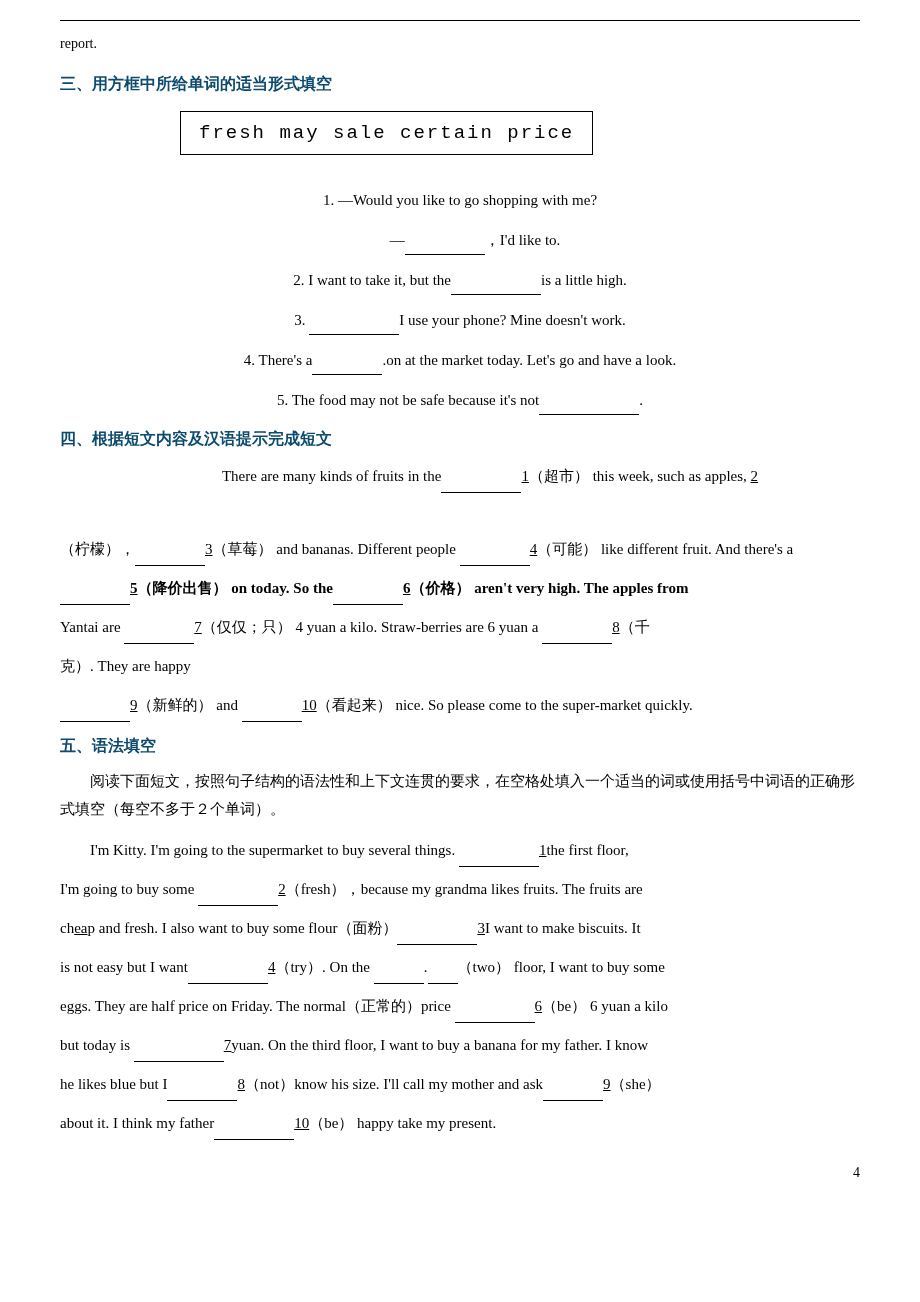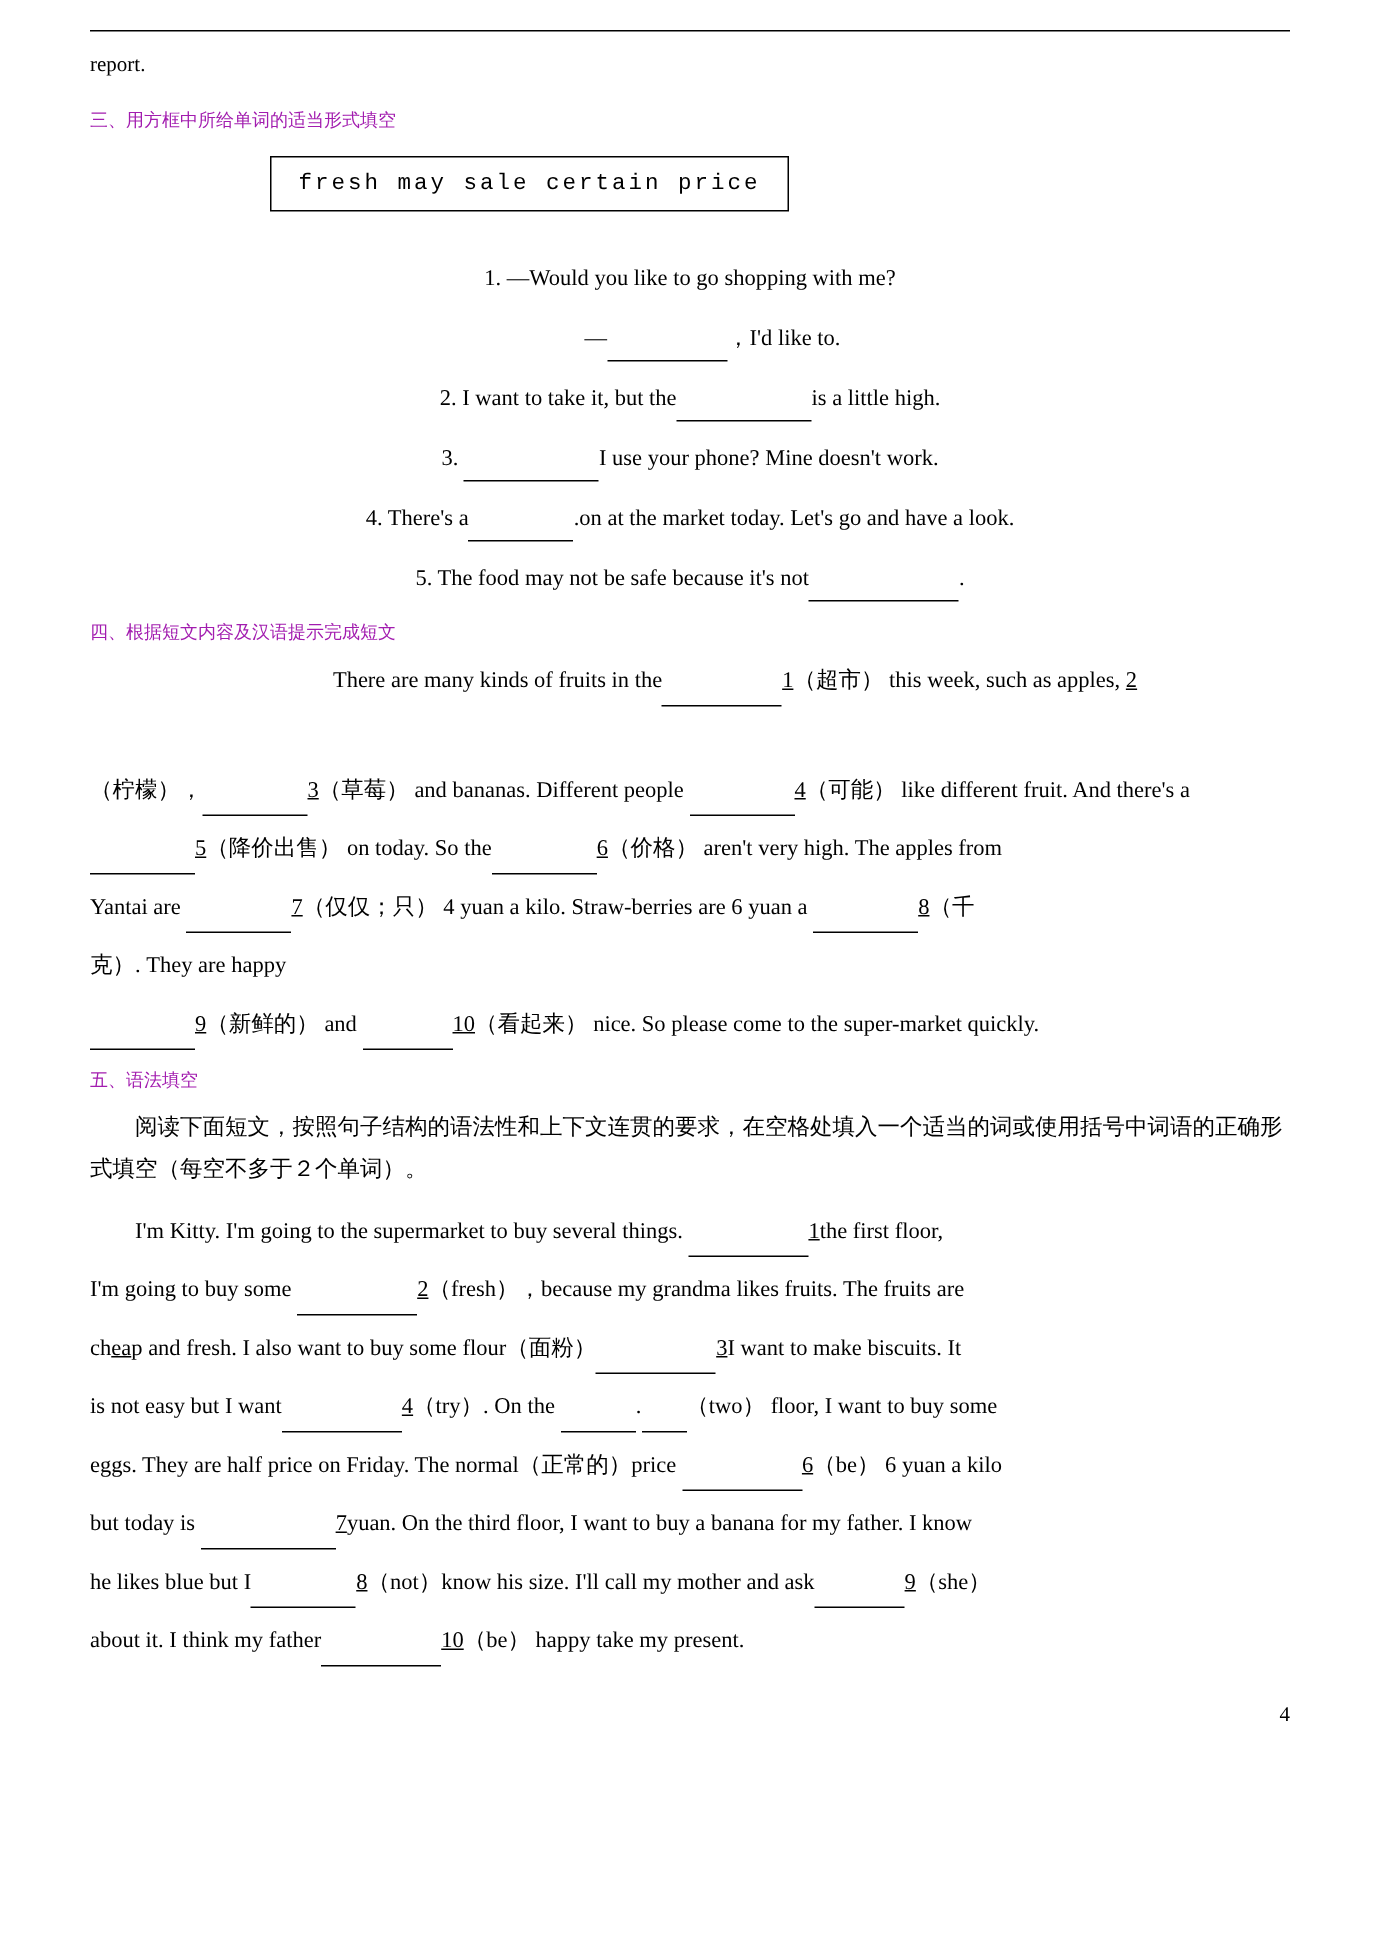--- a/index.html
+++ b/index.html
@@ -23,33 +23,33 @@
       border-top: 1.5px solid #000;
       margin-bottom: 10px;
     }
 
     .report-line {
       margin-bottom: 14px;
       font-size: 14px;
     }
 
     .section-title {
-      font-size: 12px;
-      font-weight: normal;
-      color: #a21caf;
+      font-size: 16px;
+      font-weight: bold;
+      color: #0c4a6e;
       margin-bottom: 12px;
     }
 
     .word-box {
       border: 1.5px solid #000;
       display: inline-block;
       padding: 4px 18px;
       margin-bottom: 16px;
       font-family: "Courier New", monospace;
-      font-size: 15px;
+      font-size: 19px;
       letter-spacing: 2px;
       margin-left: 120px;
     }
 
     .question-block {
       margin-bottom: 10px;
       line-height: 2.0;
       text-align: center;
     }
 
@@ -130,21 +130,21 @@
 </div>
 
 <div class="section-title section-four">四、根据短文内容及汉语提示完成短文</div>
 
 <div class="paragraph-text" style="line-height:2.2;text-align:center;">
   <span>　　There are many kinds of fruits in the</span><span class="blank" style="min-width:80px;"></span><span class="underline-num">1</span><span>（超市）</span><span> this week, such as apples, </span><span class="underline-num">2</span>
 </div>
 <div style="line-height:2.2; margin-bottom:6px;margin-top:40px;">
   <span>（柠檬），</span><span class="blank" style="min-width:70px;"></span><span class="underline-num">3</span><span>（草莓）</span><span> and bananas. Different people </span><span class="blank" style="min-width:70px;"></span><span class="underline-num">4</span><span>（可能）</span><span> like different fruit. And there's a</span>
 </div>
-<div style="line-height:2.2; margin-bottom:6px;">
+<div style="line-height:2.2; margin-bottom:6px;font-weight:bold;">
   <span class="blank" style="min-width:70px;"></span><span class="underline-num">5</span><span>（降价出售）</span><span> on today. So the</span><span class="blank" style="min-width:70px;"></span><span class="underline-num">6</span><span>（价格）</span><span> aren't very high. The apples from</span>
 </div>
 <div style="line-height:2.2; margin-bottom:6px;">
   <span>Yantai are </span><span class="blank" style="min-width:70px;"></span><span class="underline-num">7</span><span>（仅仅；只）</span><span> 4 yuan a kilo. Straw-berries are 6 yuan a </span><span class="blank" style="min-width:70px;"></span><span class="underline-num">8</span><span>（千</span>
 </div>
 <div style="line-height:2.2; margin-bottom:6px;">
   <span>克）. They are happy</span>
 </div>
 <div style="line-height:2.2; margin-bottom:10px;">
   <span class="blank" style="min-width:70px;"></span><span class="underline-num">9</span><span>（新鲜的）</span><span> and </span><span class="blank" style="min-width:60px;"></span><span class="underline-num">10</span><span>（看起来）</span><span> nice. So please come to the super-market quickly.</span>

